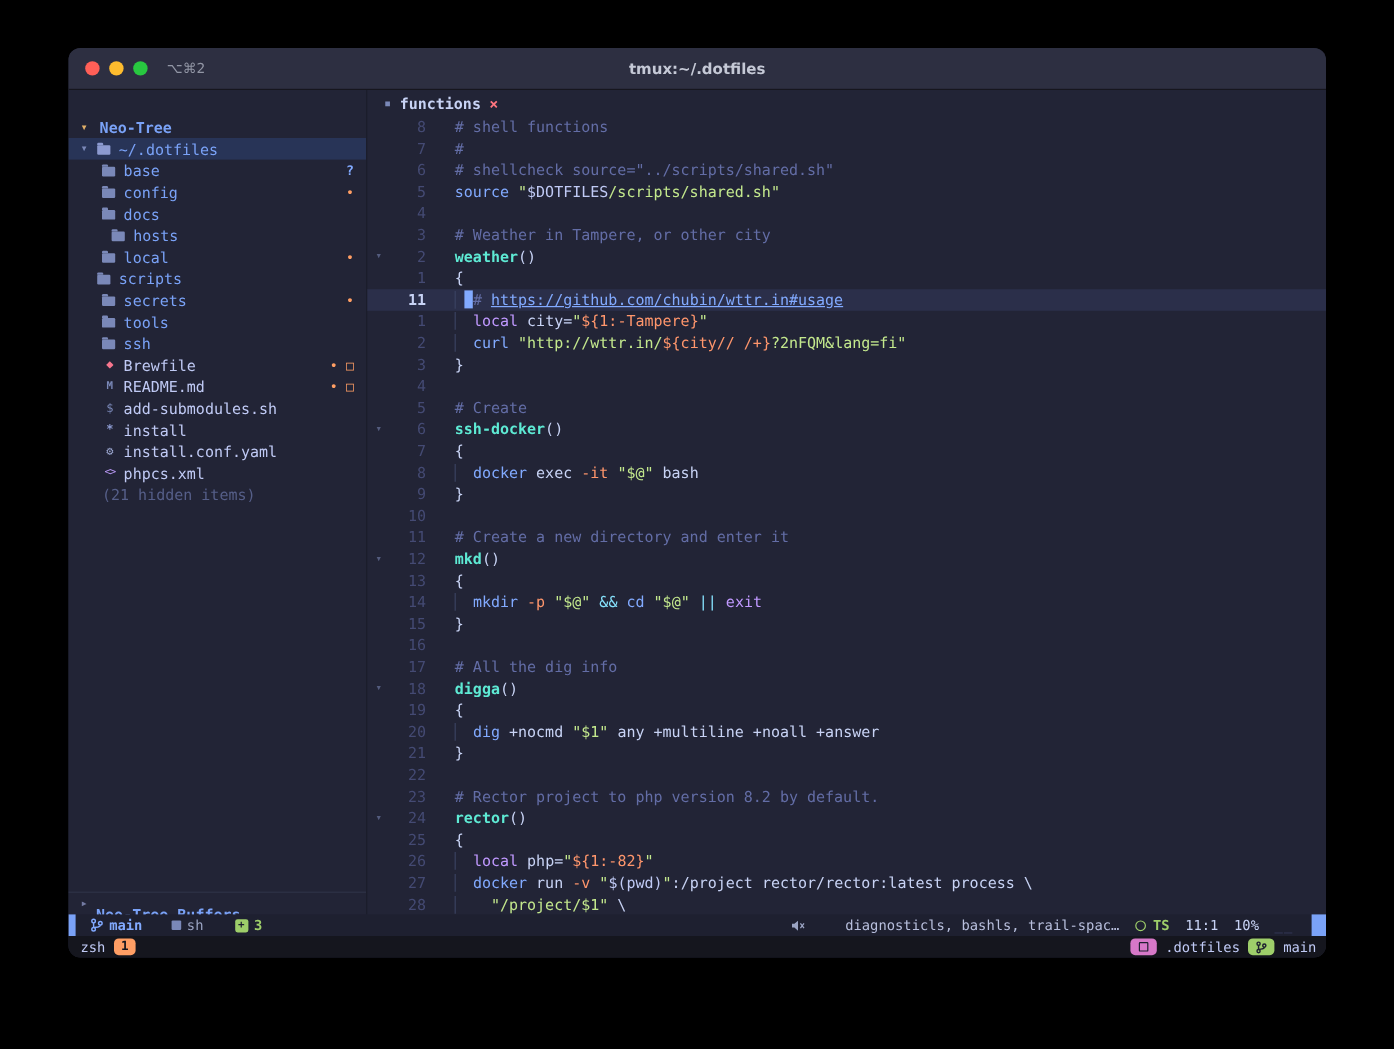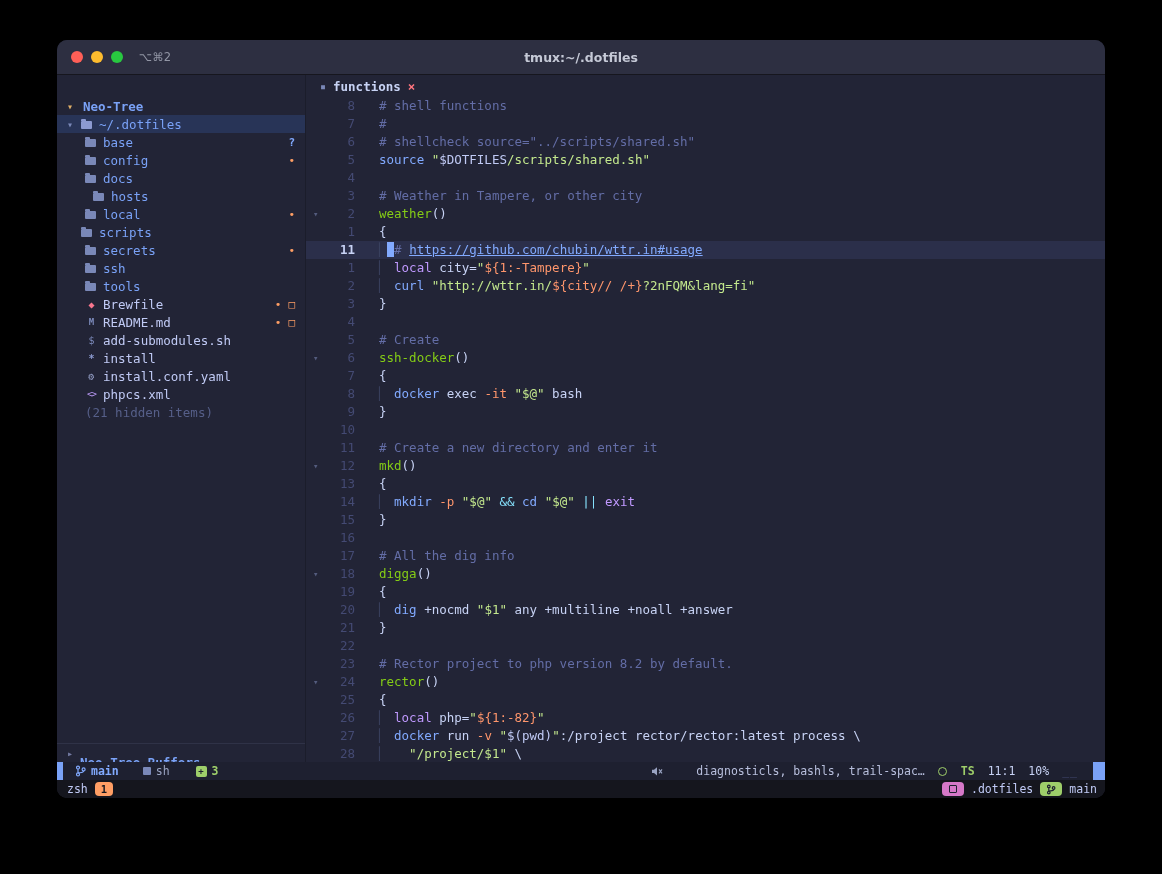--- a/index.html
+++ b/index.html
@@ -55,42 +55,42 @@
   .code-row{display:flex;height:18px;white-space:pre;align-items:center;}
   .code-row.cur{background:#2b2f4a;}
   .fold{width:16px;padding-left:7px;color:#545c7e;font-size:9px;flex:0 0 auto;}
   .lnum{width:26px;text-align:right;color:#444a73;flex:0 0 auto;}
   .code-row.cur .lnum{color:#c8d3f5;font-weight:bold;}
   .ltext{padding-left:24px;white-space:pre;}
   .tk-cm{color:#636da6;}
   .tk-fg{color:#c8d3f5;}
   .tk-str{color:#c3e88d;}
   .tk-blue{color:#82aaff;}
-  .tk-func{color:#84cc16;font-weight:normal;}
+  .tk-func{color:#5eead4;font-weight:bold;}
   .tk-kw{color:#c099ff;}
   .tk-orange{color:#ff966c;}
   .tk-op{color:#86e1fc;}
   .tk-var{color:#c0caf5;}
   .tk-guide{color:#3b4261;}
   .tk-link{color:#82aaff;text-decoration:underline;}
   .tk-cursor{background:#82aaff;color:#222436;}
   
   .statusline{height:18px;background:#1e2030;display:flex;align-items:center;font-size:11.5px;
     flex:0 0 auto;color:#9aa3c2;}
   .sl-bar{width:6px;height:18px;background:#7aa2f7;flex:0 0 auto;}
   .sl-group{display:flex;align-items:center;gap:5px;}
   .sl-branch{margin-left:12px;color:#82aaff;font-weight:bold;}
   .sl-ft{margin-left:24px;color:#9aa3c2;}
   .ft-ic{display:inline-block;width:8px;height:8px;background:#7a88b8;border-radius:1px;}
   .sl-added{margin-left:26px;color:#9ece6a;font-weight:bold;}
   .plusbox{display:inline-block;width:11px;height:11px;background:#9ece6a;color:#1e2030;
     border-radius:2px;font-size:9px;line-height:11px;text-align:center;font-weight:bold;}
   .sl-right{margin-left:auto;display:flex;align-items:center;gap:13px;}
   .sl-lsp{color:#b8bfdd;margin-left:20px;}
-  .sl-ts{display:flex;align-items:center;gap:14px;color:#9ece6a;font-weight:bold;}
+  .sl-ts{display:flex;align-items:center;gap:6px;color:#9ece6a;font-weight:bold;}
   .ts-dot{display:inline-block;width:7px;height:7px;border:1.5px solid #9ece6a;border-radius:50%;}
   .sl-pos,.sl-pct{color:#c8d3f5;}
   .sl-under{color:#444a73;letter-spacing:1px;}
   .sl-block{width:12px;height:18px;background:#7aa2f7;margin-left:2px;}
   
   .tmuxbar{height:18px;background:#15161e;display:flex;align-items:center;font-size:11.5px;
     padding-left:10px;flex:0 0 auto;color:#c0caf5;}
   .tm-win{display:flex;align-items:center;gap:7px;}
   .tm-badge{display:inline-block;background:#ff9e64;color:#15161e;border-radius:4px;
     padding:0 6px;height:14px;line-height:14px;font-weight:bold;font-size:10.5px;}
@@ -166,25 +166,25 @@
           </div>
           <div class="tree-row" style="padding-left: 28px;">
             <span class="ficon folder"></span>
             <span class="tlabel tl-blue">secrets</span>
             <span class="badges">
               <span class="badge b-orange">•</span>
             </span>
           </div>
           <div class="tree-row" style="padding-left: 28px;">
             <span class="ficon folder"></span>
+            <span class="tlabel tl-blue">tools</span>
+          </div>
+          <div class="tree-row" style="padding-left: 28px;">
+            <span class="ficon folder"></span>
             <span class="tlabel tl-blue">ssh</span>
-          </div>
-          <div class="tree-row" style="padding-left: 28px;">
-            <span class="ficon folder"></span>
-            <span class="tlabel tl-blue">tools</span>
           </div>
           <div class="tree-row" style="padding-left: 28px;">
             <span class="gicon gi-gem">◆</span>
             <span class="tlabel">Brewfile</span>
             <span class="badges">
               <span class="badge b-orange">•</span>
               <span class="badge b-orange">□</span>
             </span>
           </div>
           <div class="tree-row" style="padding-left: 28px;">

